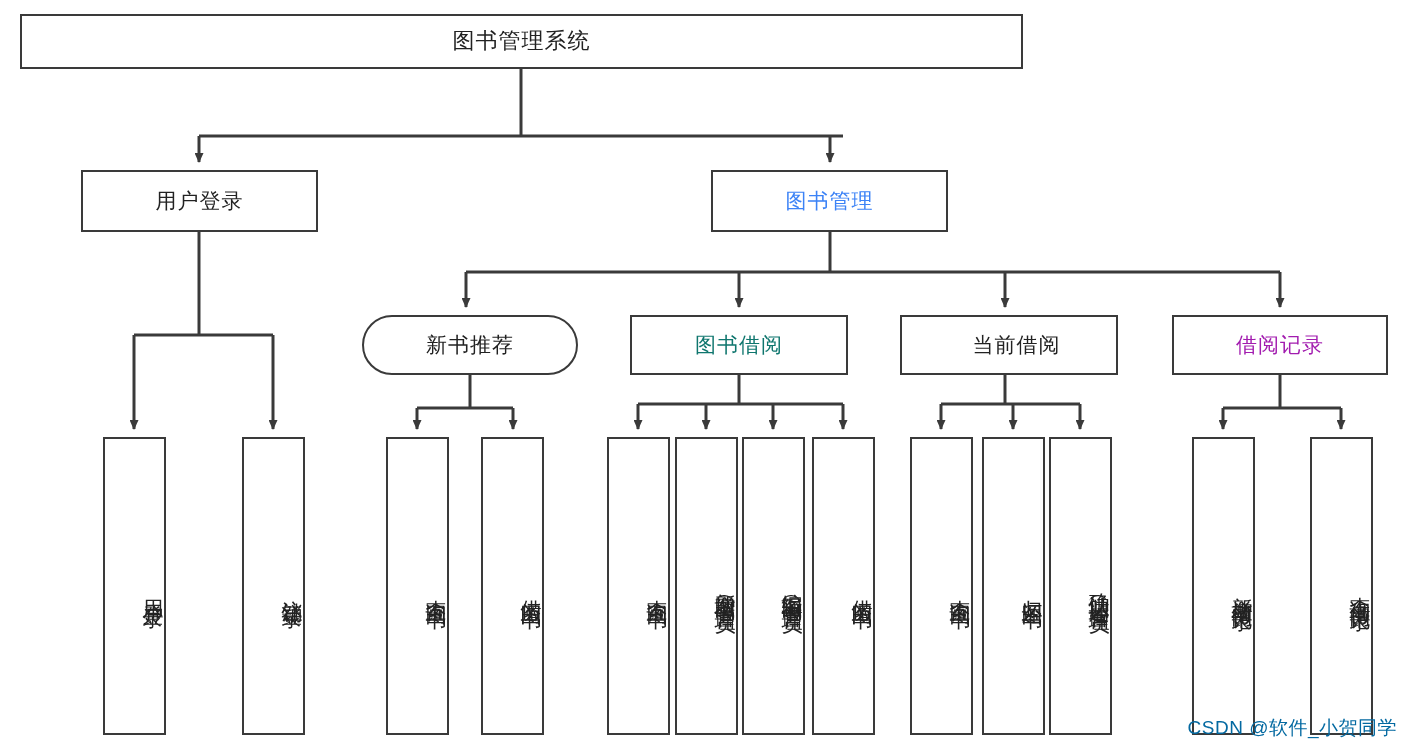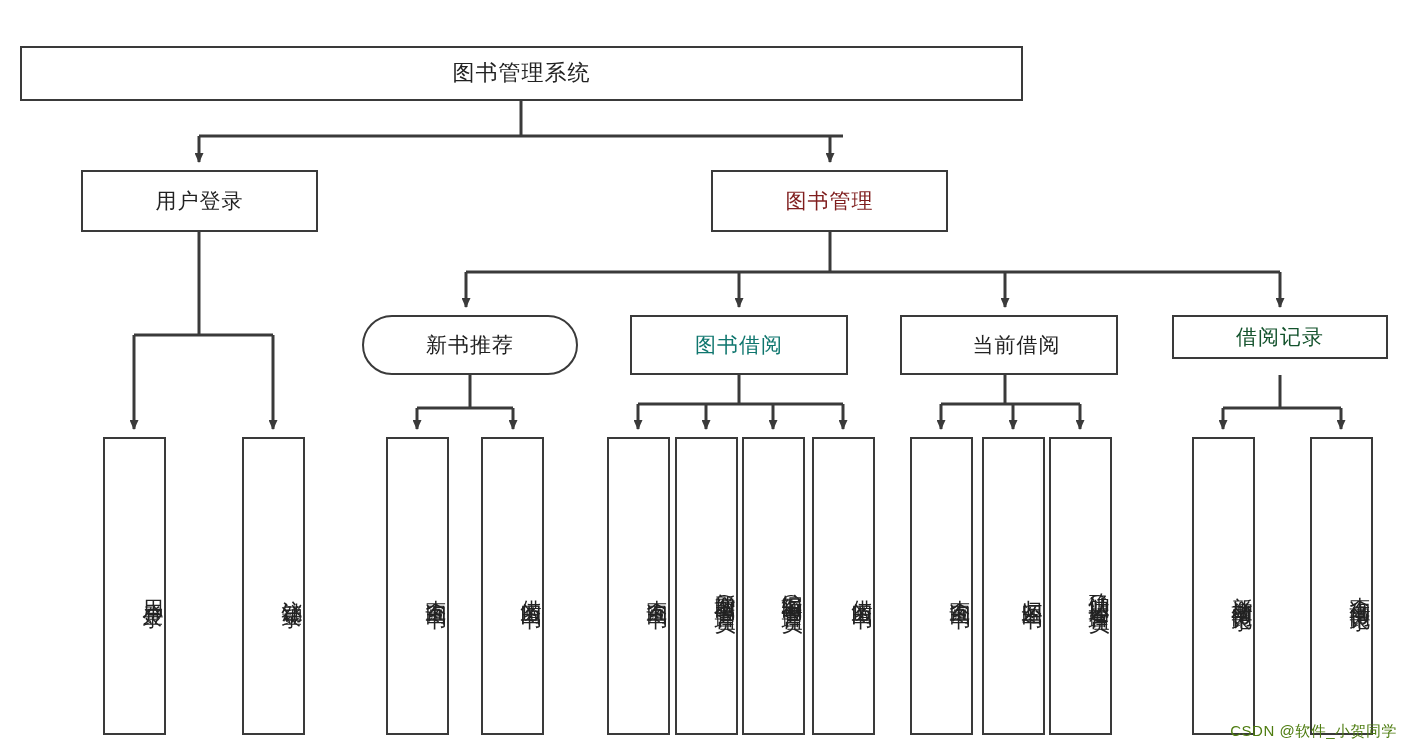--- a/index.html
+++ b/index.html
@@ -57,22 +57,22 @@
   }
   .node.vert .vlabel {
     writing-mode: vertical-rl;
     text-orientation: upright;
     white-space: nowrap;
   }
   .watermark {
     position: absolute;
     right: 8px;
     bottom: 6px;
-    font-size: 15px;
-    color: #4d7c0f;
+    font-size: 19px;
+    color: #0369a1;
     letter-spacing: 0.5px;
     z-index: 5;
     white-space: nowrap;
   }
 </style>
 </head>
 <body>
 
 <div id="canvas">
 
@@ -119,41 +119,41 @@
       <path d="M1013,404 L1013,429" marker-end="url(#arrowhead)"></path>
       <path d="M1080,404 L1080,429" marker-end="url(#arrowhead)"></path>
 
       <path d="M1280,375 L1280,408"></path>
       <path d="M1223,408 L1341,408"></path>
       <path d="M1223,408 L1223,429" marker-end="url(#arrowhead)"></path>
       <path d="M1341,408 L1341,429" marker-end="url(#arrowhead)"></path>
     </g>
   </svg>
 
-  <div class="node horiz root" style="left: 20px; top: 14px; width: 1003px; height: 55px; border-color: rgb(58, 58, 58); background: rgb(255, 255, 255); color: rgb(34, 34, 34); margin-top: 32px;">
+  <div class="node horiz root" style="left: 20px; top: 14px; width: 1003px; height: 55px; border-color: rgb(58, 58, 58); background: rgb(255, 255, 255); color: rgb(34, 34, 34);">
     <span>图书管理系统</span>
   </div>
 
   <div class="node horiz" style="left: 81px; top: 170px; width: 237px; height: 62px; border-color: rgb(58, 58, 58); background: rgb(255, 255, 255); color: rgb(34, 34, 34);">
     <span>用户登录</span>
   </div>
-  <div class="node horiz" style="left: 711px; top: 170px; width: 237px; height: 62px; border-color: rgb(58, 58, 58); background: rgb(255, 255, 255); color: #7f1d1d;">
+  <div class="node horiz" style="left: 711px; top: 170px; width: 237px; height: 62px; border-color: rgb(58, 58, 58); background: rgb(255, 255, 255); color: #3b82f6;">
     <span>图书管理</span>
   </div>
 
   <div class="node horiz" style="left: 362px; top: 315px; width: 216px; height: 60px; border-color: rgb(58, 58, 58); background: rgb(255, 255, 255); color: rgb(34, 34, 34); border-radius: 30px;">
     <span>新书推荐</span>
   </div>
   <div class="node horiz" style="left: 630px; top: 315px; width: 218px; height: 60px; border-color: rgb(58, 58, 58); background: rgb(255, 255, 255); color: #0f766e;">
     <span>图书借阅</span>
   </div>
   <div class="node horiz" style="left: 900px; top: 315px; width: 218px; height: 60px; border-color: rgb(58, 58, 58); background: rgb(255, 255, 255); color: rgb(34, 34, 34); padding-left: 15px;">
     <span>当前借阅</span>
   </div>
-  <div class="node horiz" style="left: 1172px; top: 315px; width: 216px; height: 44px; border-color: rgb(58, 58, 58); background: rgb(255, 255, 255); color: #14532d;">
+  <div class="node horiz" style="left: 1172px; top: 315px; width: 216px; height: 60px; border-color: rgb(58, 58, 58); background: rgb(255, 255, 255); color: #a21caf;">
     <span>借阅记录</span>
   </div>
 
   <div class="node vert" style="left: 103px; top: 437px; width: 63px; height: 298px; border-color: rgb(58, 58, 58); background: rgb(255, 255, 255); color: rgb(34, 34, 34);">
     <span class="vlabel">用户登录</span>
   </div>
   <div class="node vert" style="left: 242px; top: 437px; width: 63px; height: 298px; border-color: rgb(58, 58, 58); background: rgb(255, 255, 255); color: rgb(34, 34, 34);">
     <span class="vlabel">注销登录</span>
   </div>
   <div class="node vert" style="left: 386px; top: 437px; width: 63px; height: 298px; border-color: rgb(58, 58, 58); background: rgb(255, 255, 255); color: rgb(34, 34, 34);">

